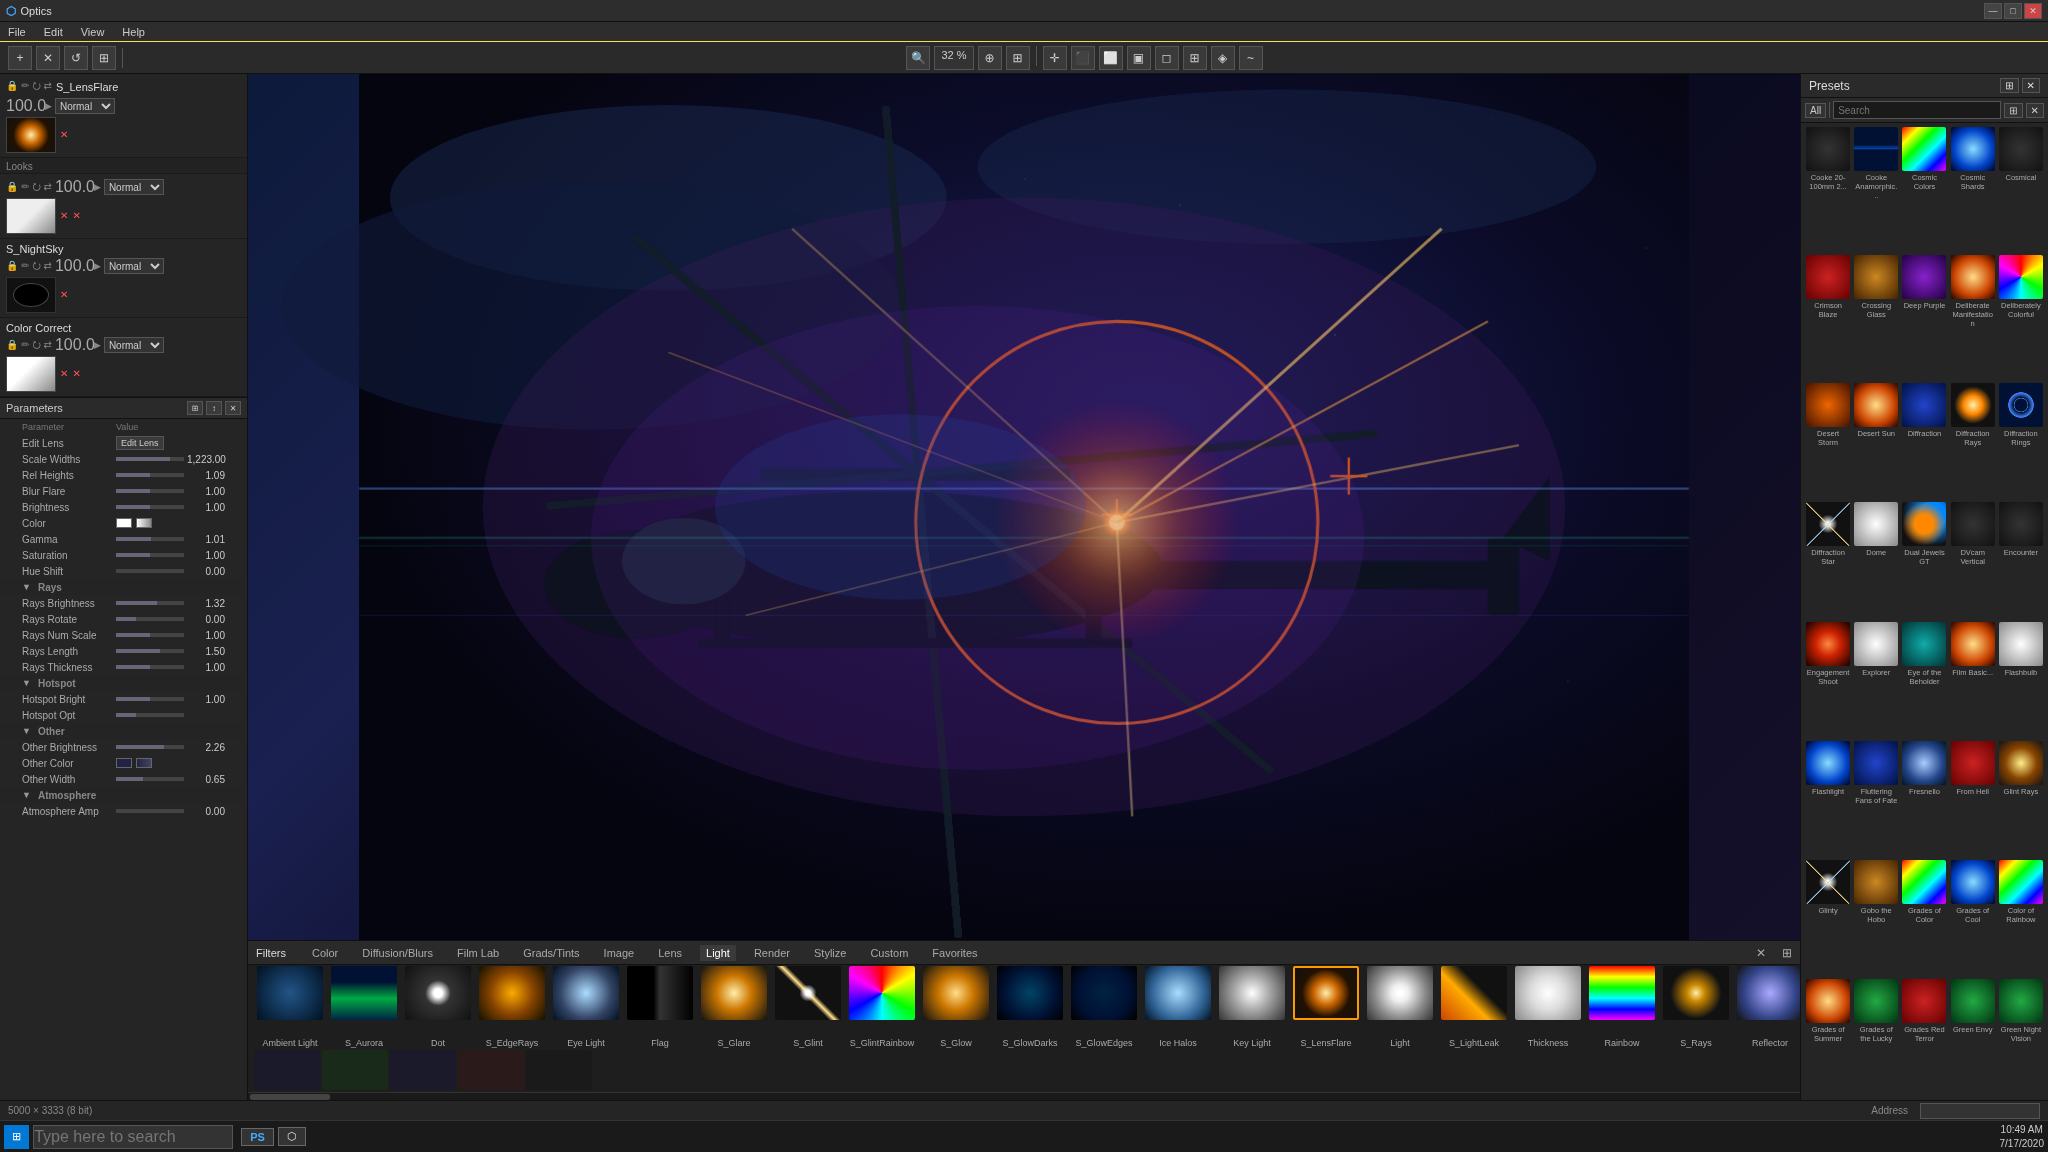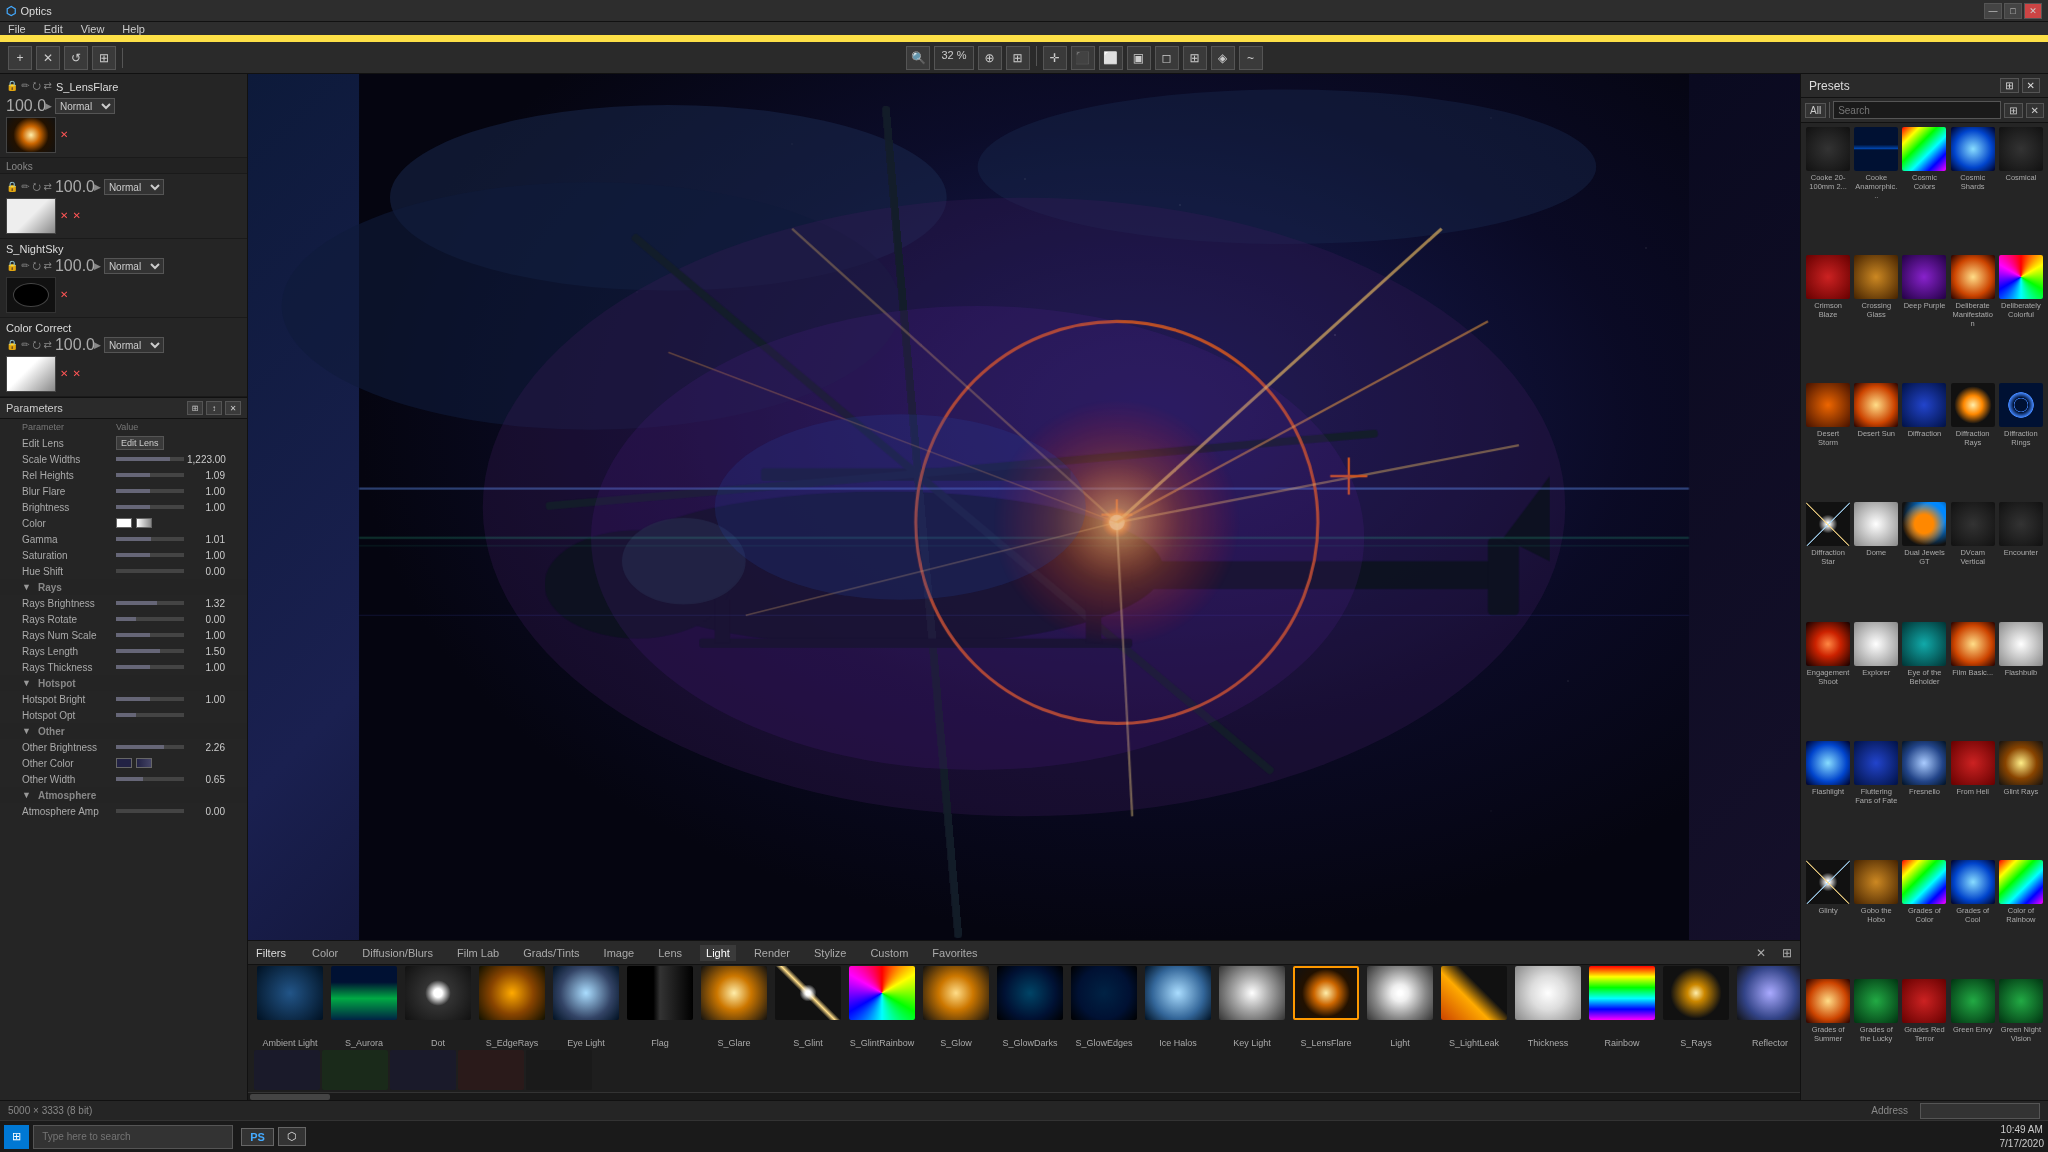--- a/index.html
+++ b/index.html
@@ -46,21 +46,21 @@
     }
 
     
     .menu-bar {
       background: #2d2d2d;
       height: 20px;
       display: flex;
       align-items: center;
       padding: 0 4px;
       gap: 10px;
-      border-bottom: 7px solid #fde047;
+      border-bottom: 1px solid #fde047;
       flex-shrink: 0;
     }
     .menu-item {
       font-size: 11px;
       color: #ccc;
       cursor: pointer;
       padding: 2px 4px;
     }
 
     
@@ -425,24 +425,24 @@
       font-size: 11px;
       color: white;
       cursor: pointer;
       height: 24px;
       display: flex; align-items: center;
     }
     .taskbar-search {
       background: #333;
       border: 1px solid #555;
       color: #ccc;
-      font-size: 10px;
+      font-size: 16px;
       height: 24px;
       width: 200px;
-      padding: 0 8px;
+      padding: 0 0;
       margin-left: 4px;
     }
     .taskbar-icons {
       margin-left: auto;
       display: flex;
       gap: 6px;
       align-items: flex-end;
       font-size: 10px;
       color: #ccc;
     }

